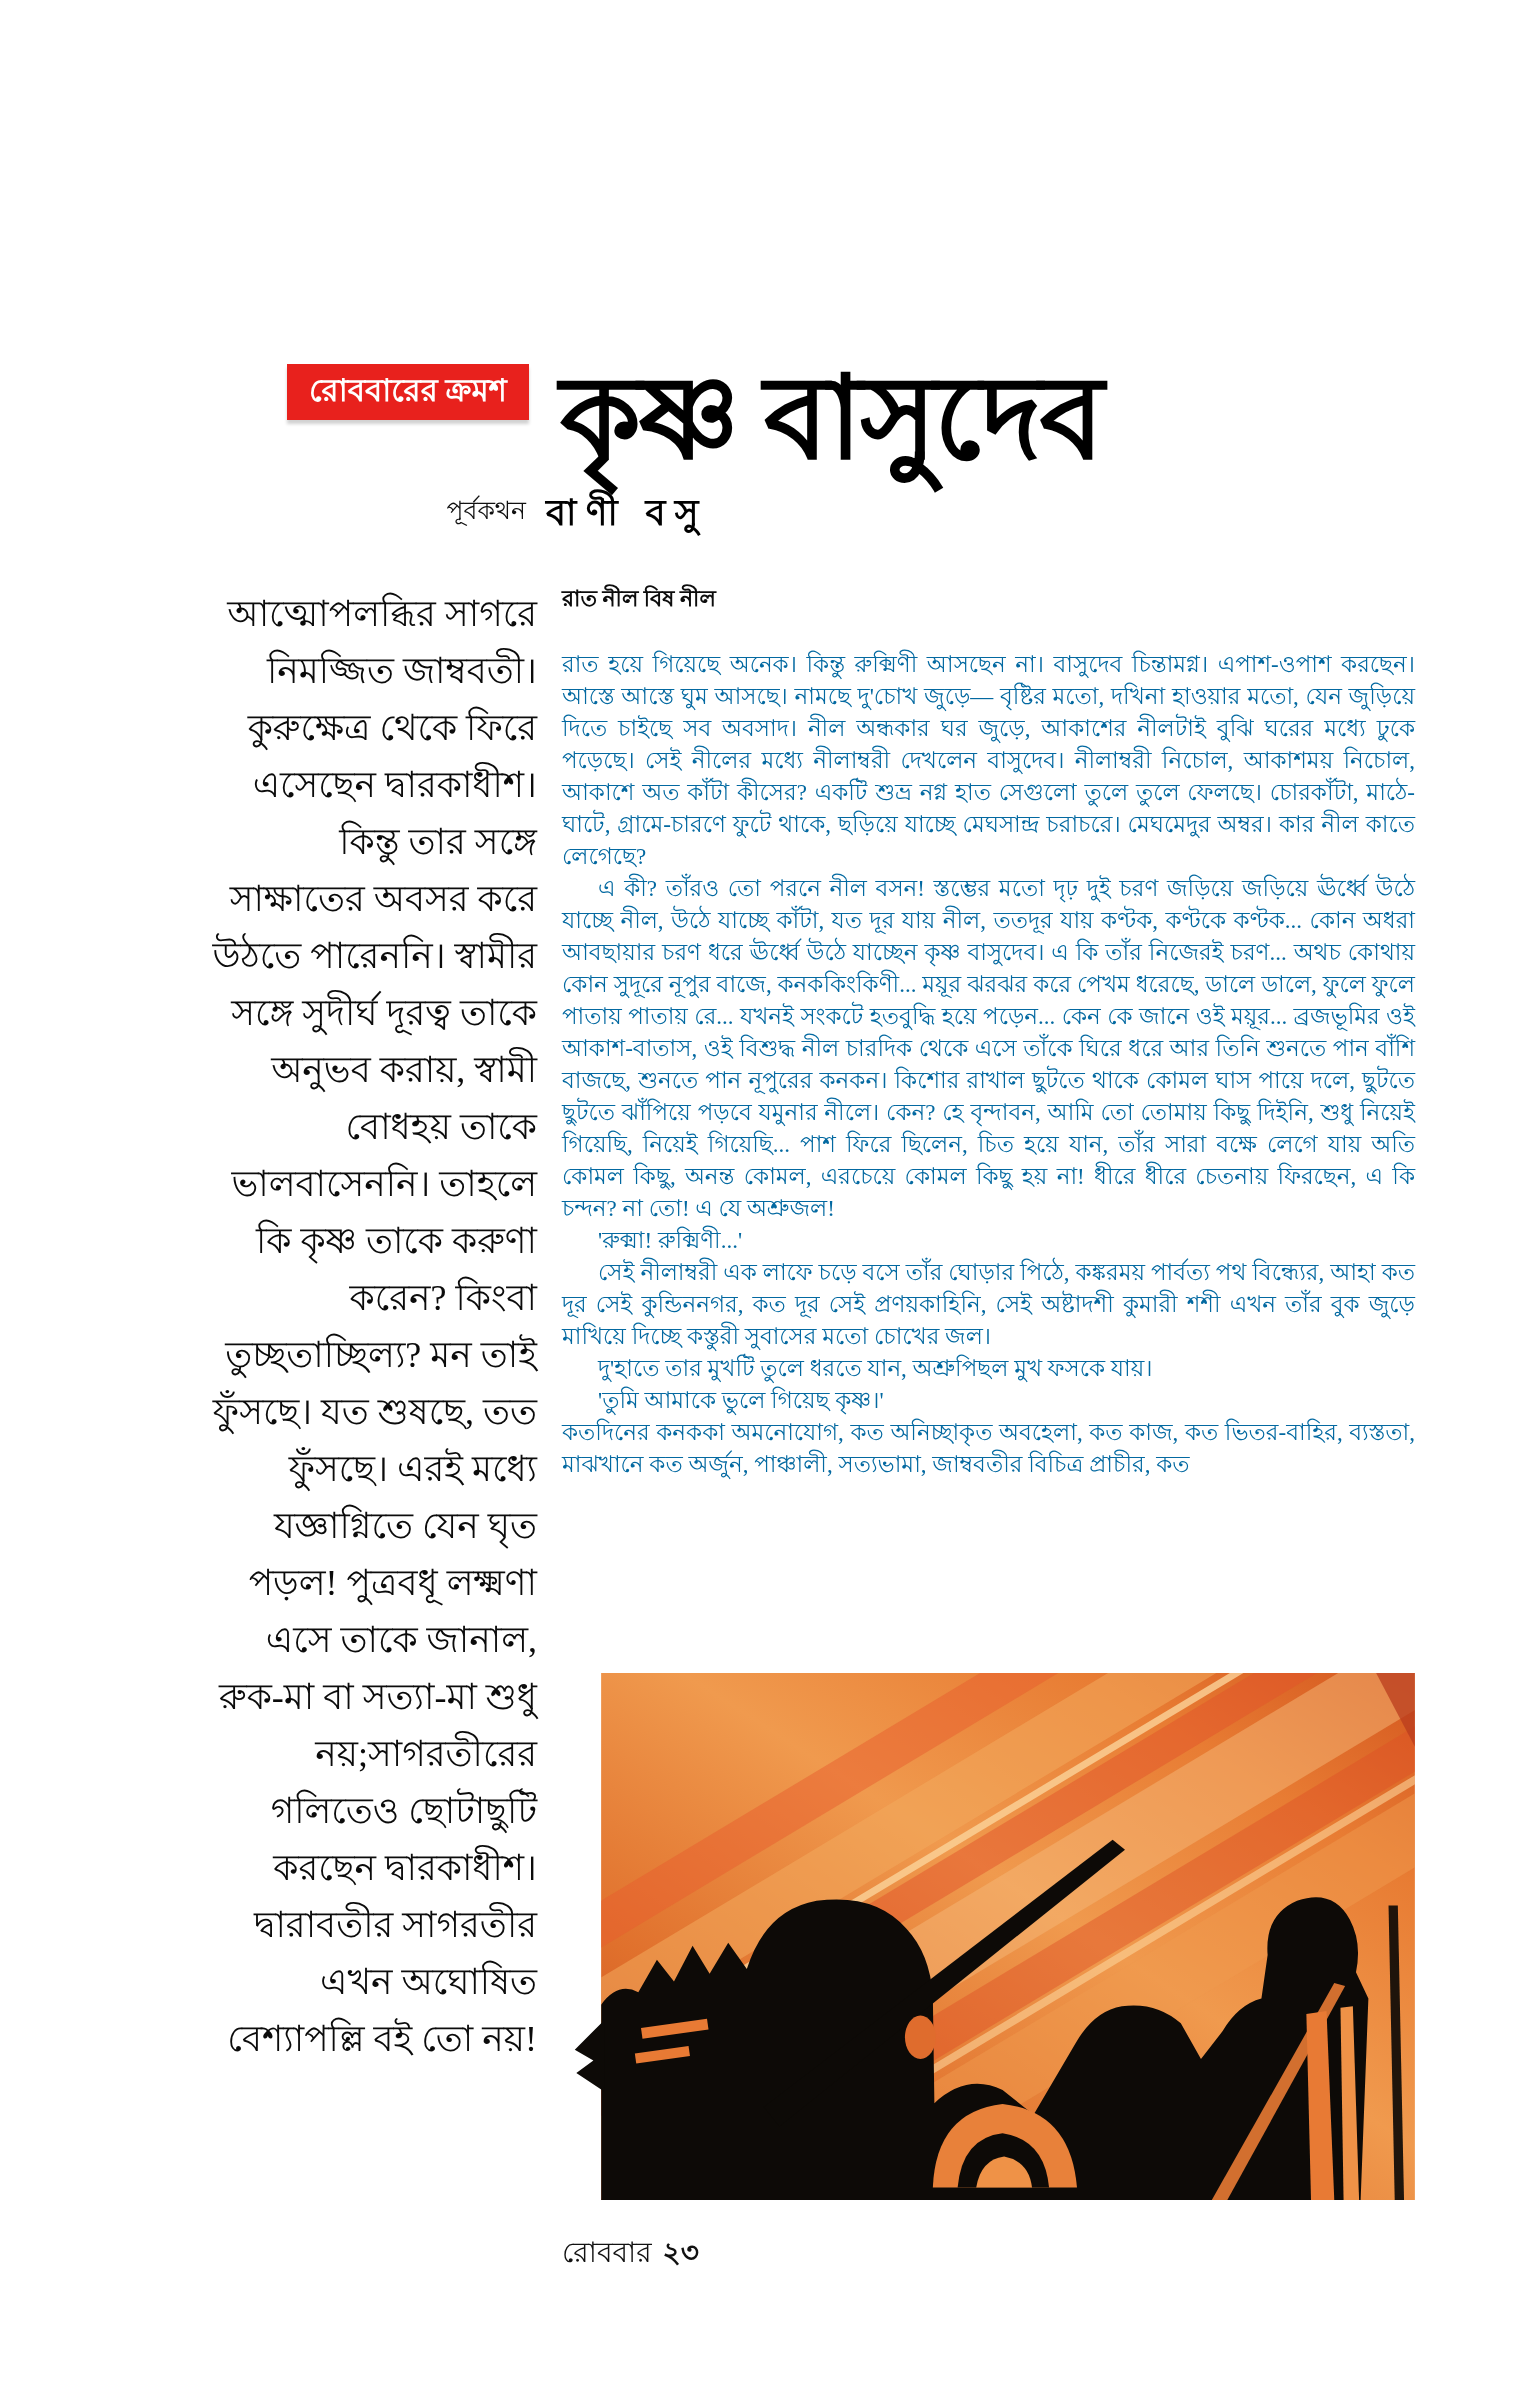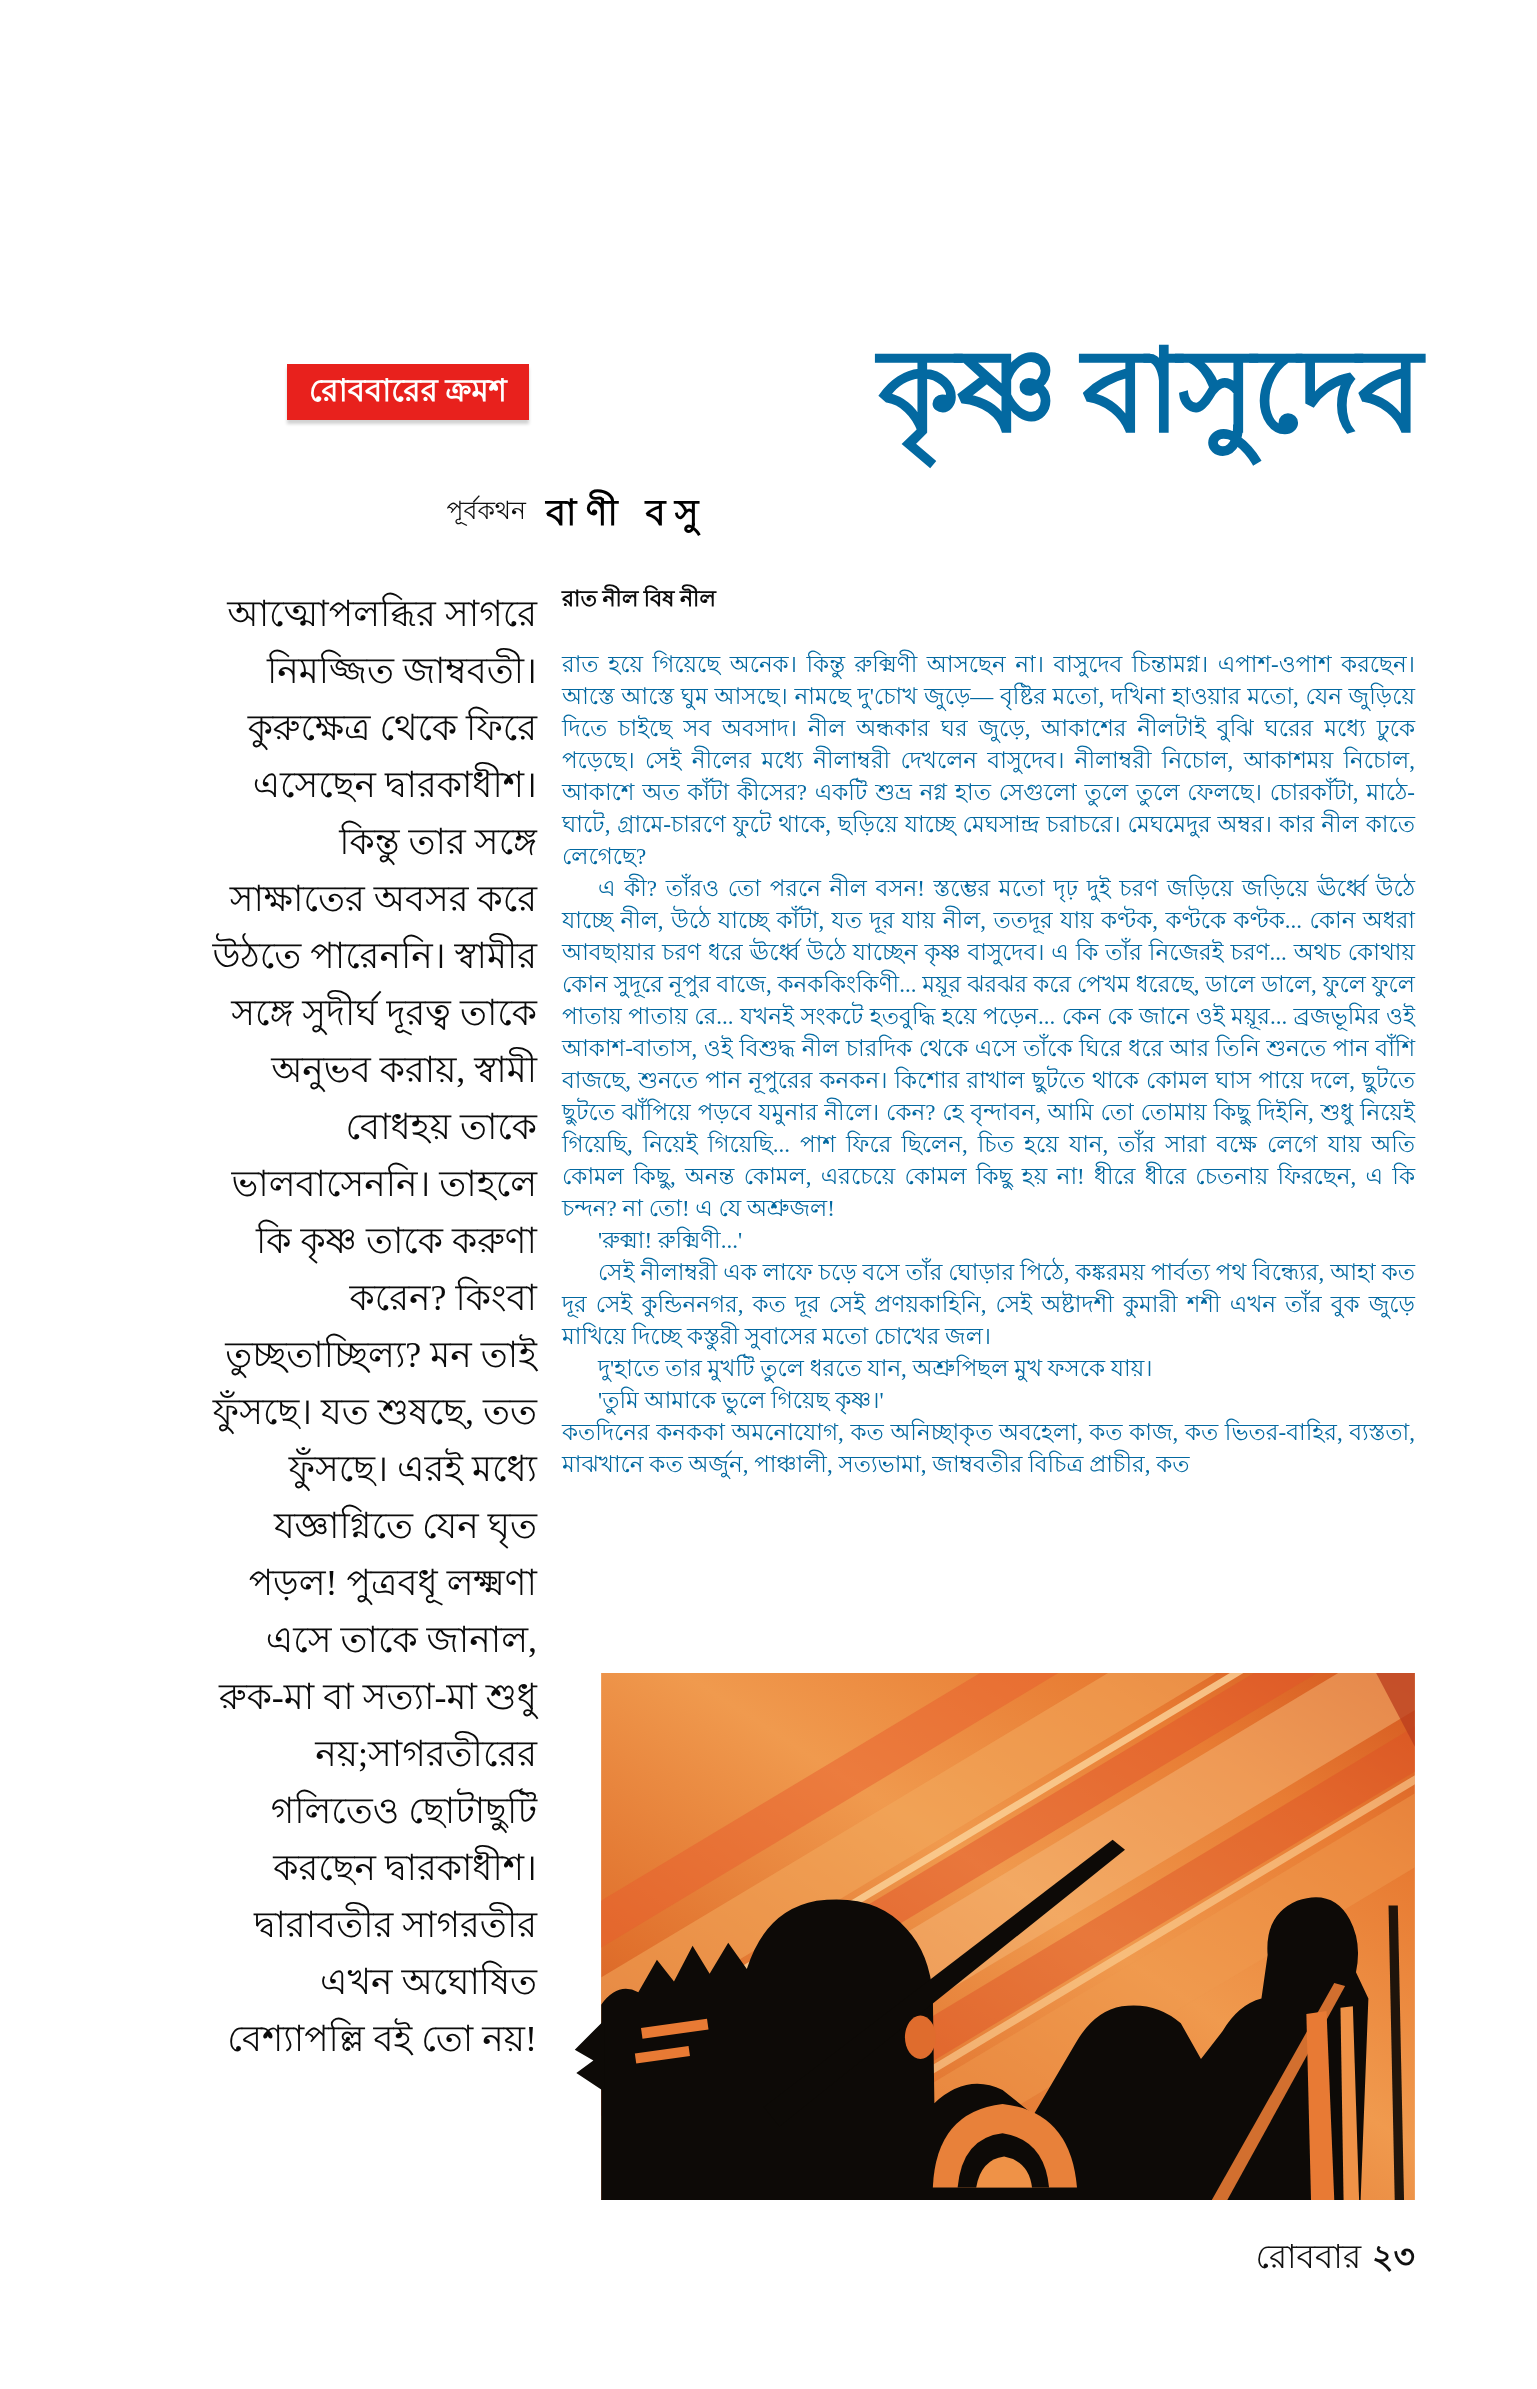--- a/index.html
+++ b/index.html
@@ -15,23 +15,23 @@
   
   .badge{
     position:absolute;left:287px;top:364px;width:242px;height:56px;
     background:var(--badge-red,#e8211d);
     color:#ffffff;font-size:31px;font-weight:bold;
     display:flex;align-items:center;justify-content:center;
     box-shadow:0 3.9px 3.1px rgba(0,0,0,.18);
     white-space:nowrap;
   }
   .title{
-    position:absolute;left:560px;top:320px;width:860px;
+    position:absolute;left:560px;top:347px;width:860px;
     font-size:116px;line-height:1.25;font-weight:900;
-    letter-spacing:-2.3px;color:#0369a1;white-space:nowrap;text-align:right;
+    letter-spacing:-2.3px;color:#000000;white-space:nowrap;
   }
   .kicker{
     position:absolute;left:293px;top:491px;width:233px;
     text-align:right;font-size:25px;color:#101010;
   }
   .author{
     position:absolute;left:546px;top:485px;
     font-size:36px;font-weight:bold;letter-spacing:9.3px;color:#000;
     white-space:nowrap;
   }
@@ -55,21 +55,21 @@
   .body-col p{margin:0;}
   .body-col p.indent{text-indent:36px;}
   
   .illustration{
     position:absolute;left:570px;top:1673px;width:845px;height:527px;
   }
   .illustration svg{display:block;width:845px;height:527px;}
   
   .footer{
     position:absolute;left:562px;top:2231px;width:853px;
-    text-align:right;font-size:33px;color:#111;
+    font-size:28px;color:#111;
   }
   .footer .pageno{font-weight:bold;margin-left:11px;}
 </style>
 </head>
 <body>
 
 <div class="page">
 
   <div class="badge">
     <span>রোববারের ক্রমশ</span>

